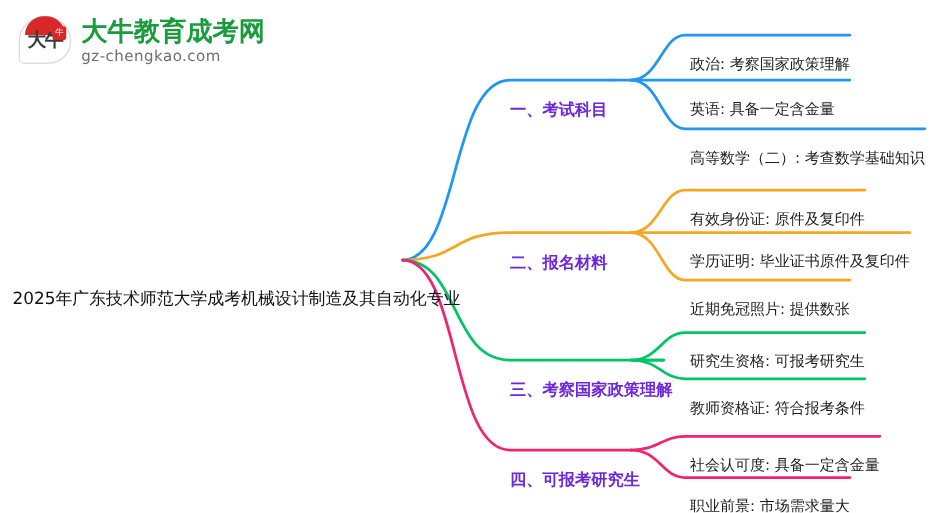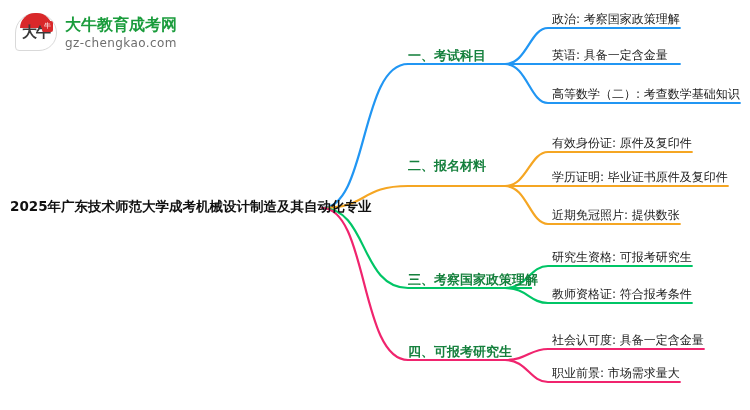--- a/index.html
+++ b/index.html
@@ -80,21 +80,21 @@
     line-height: 11px;
     text-align: center;
   }
   #logo-words {
     display: flex;
     flex-direction: column;
     justify-content: center;
     line-height: 1.05;
   }
   #logo-title {
-    font-size: 16px;
+    font-size: 21px;
     font-weight: bold;
     color: #1a9c3c;
     letter-spacing: 0px;
     white-space: nowrap;
   }
   #logo-sub {
     margin-top: 3px;
     font-size: 12px;
     font-weight: normal;
     color: #6e6e6e;
@@ -109,32 +109,33 @@
     top: 0;
     width: 750px;
     height: 410px;
   }
 
   
   .node {
     position: absolute;
     white-space: nowrap;
     color: #1c1c1c;
+    margin-top: 32px;
   }
   #root-title {
     left: 10px;
     top: 198px;
     font-size: 13.5px;
-    font-weight: bold;
+    font-weight: normal;
     color: #111111;
   }
   .branch-label {
     font-size: 13px;
     font-weight: bold;
-    color: #15803d;
+    color: #6d28d9;
   }
   .leaf-label {
     font-size: 12px;
     color: #1c1c1c;
   }
 </style>
 </head>
 <body>
 
 <div id="canvas">
@@ -173,21 +174,21 @@
       <path d="M505,360 C527,360 530,382 548,382 L679.859375,382" stroke="#f0246e" stroke-width="2.2" fill="none" stroke-linecap="round"></path>
     </svg>
 
   <div class="node" id="root-title">2025年广东技术师范大学成考机械设计制造及其自动化专业</div>
 
   <div id="labels">
       <div class="node branch-label" style="left: 408px; top: 47px;">一、考试科目</div>
       <div class="node leaf-label" style="left: 552px; top: 11px;">政治: 考察国家政策理解</div>
       <div class="node leaf-label" style="left: 552px; top: 47px;">英语: 具备一定含金量</div>
       <div class="node leaf-label" style="left: 552px; top: 86px;">高等数学（二）: 考查数学基础知识</div>
-      <div class="node branch-label" style="left: 408px; top: 157px;">二、报名材料</div>
+      <div class="node branch-label" style="left: 408px; top: 169px;">二、报名材料</div>
       <div class="node leaf-label" style="left: 552px; top: 135px;">有效身份证: 原件及复印件</div>
       <div class="node leaf-label" style="left: 552px; top: 169px;">学历证明: 毕业证书原件及复印件</div>
       <div class="node leaf-label" style="left: 552px; top: 207px;">近期免冠照片: 提供数张</div>
       <div class="node branch-label" style="left: 408px; top: 271px;">三、考察国家政策理解</div>
       <div class="node leaf-label" style="left: 552px; top: 249px;">研究生资格: 可报考研究生</div>
       <div class="node leaf-label" style="left: 552px; top: 286px;">教师资格证: 符合报考条件</div>
       <div class="node branch-label" style="left: 408px; top: 343px;">四、可报考研究生</div>
       <div class="node leaf-label" style="left: 552px; top: 332px; text-align: right;">社会认可度: 具备一定含金量</div>
       <div class="node leaf-label" style="left: 552px; top: 365px;">职业前景: 市场需求量大</div>
     </div>

